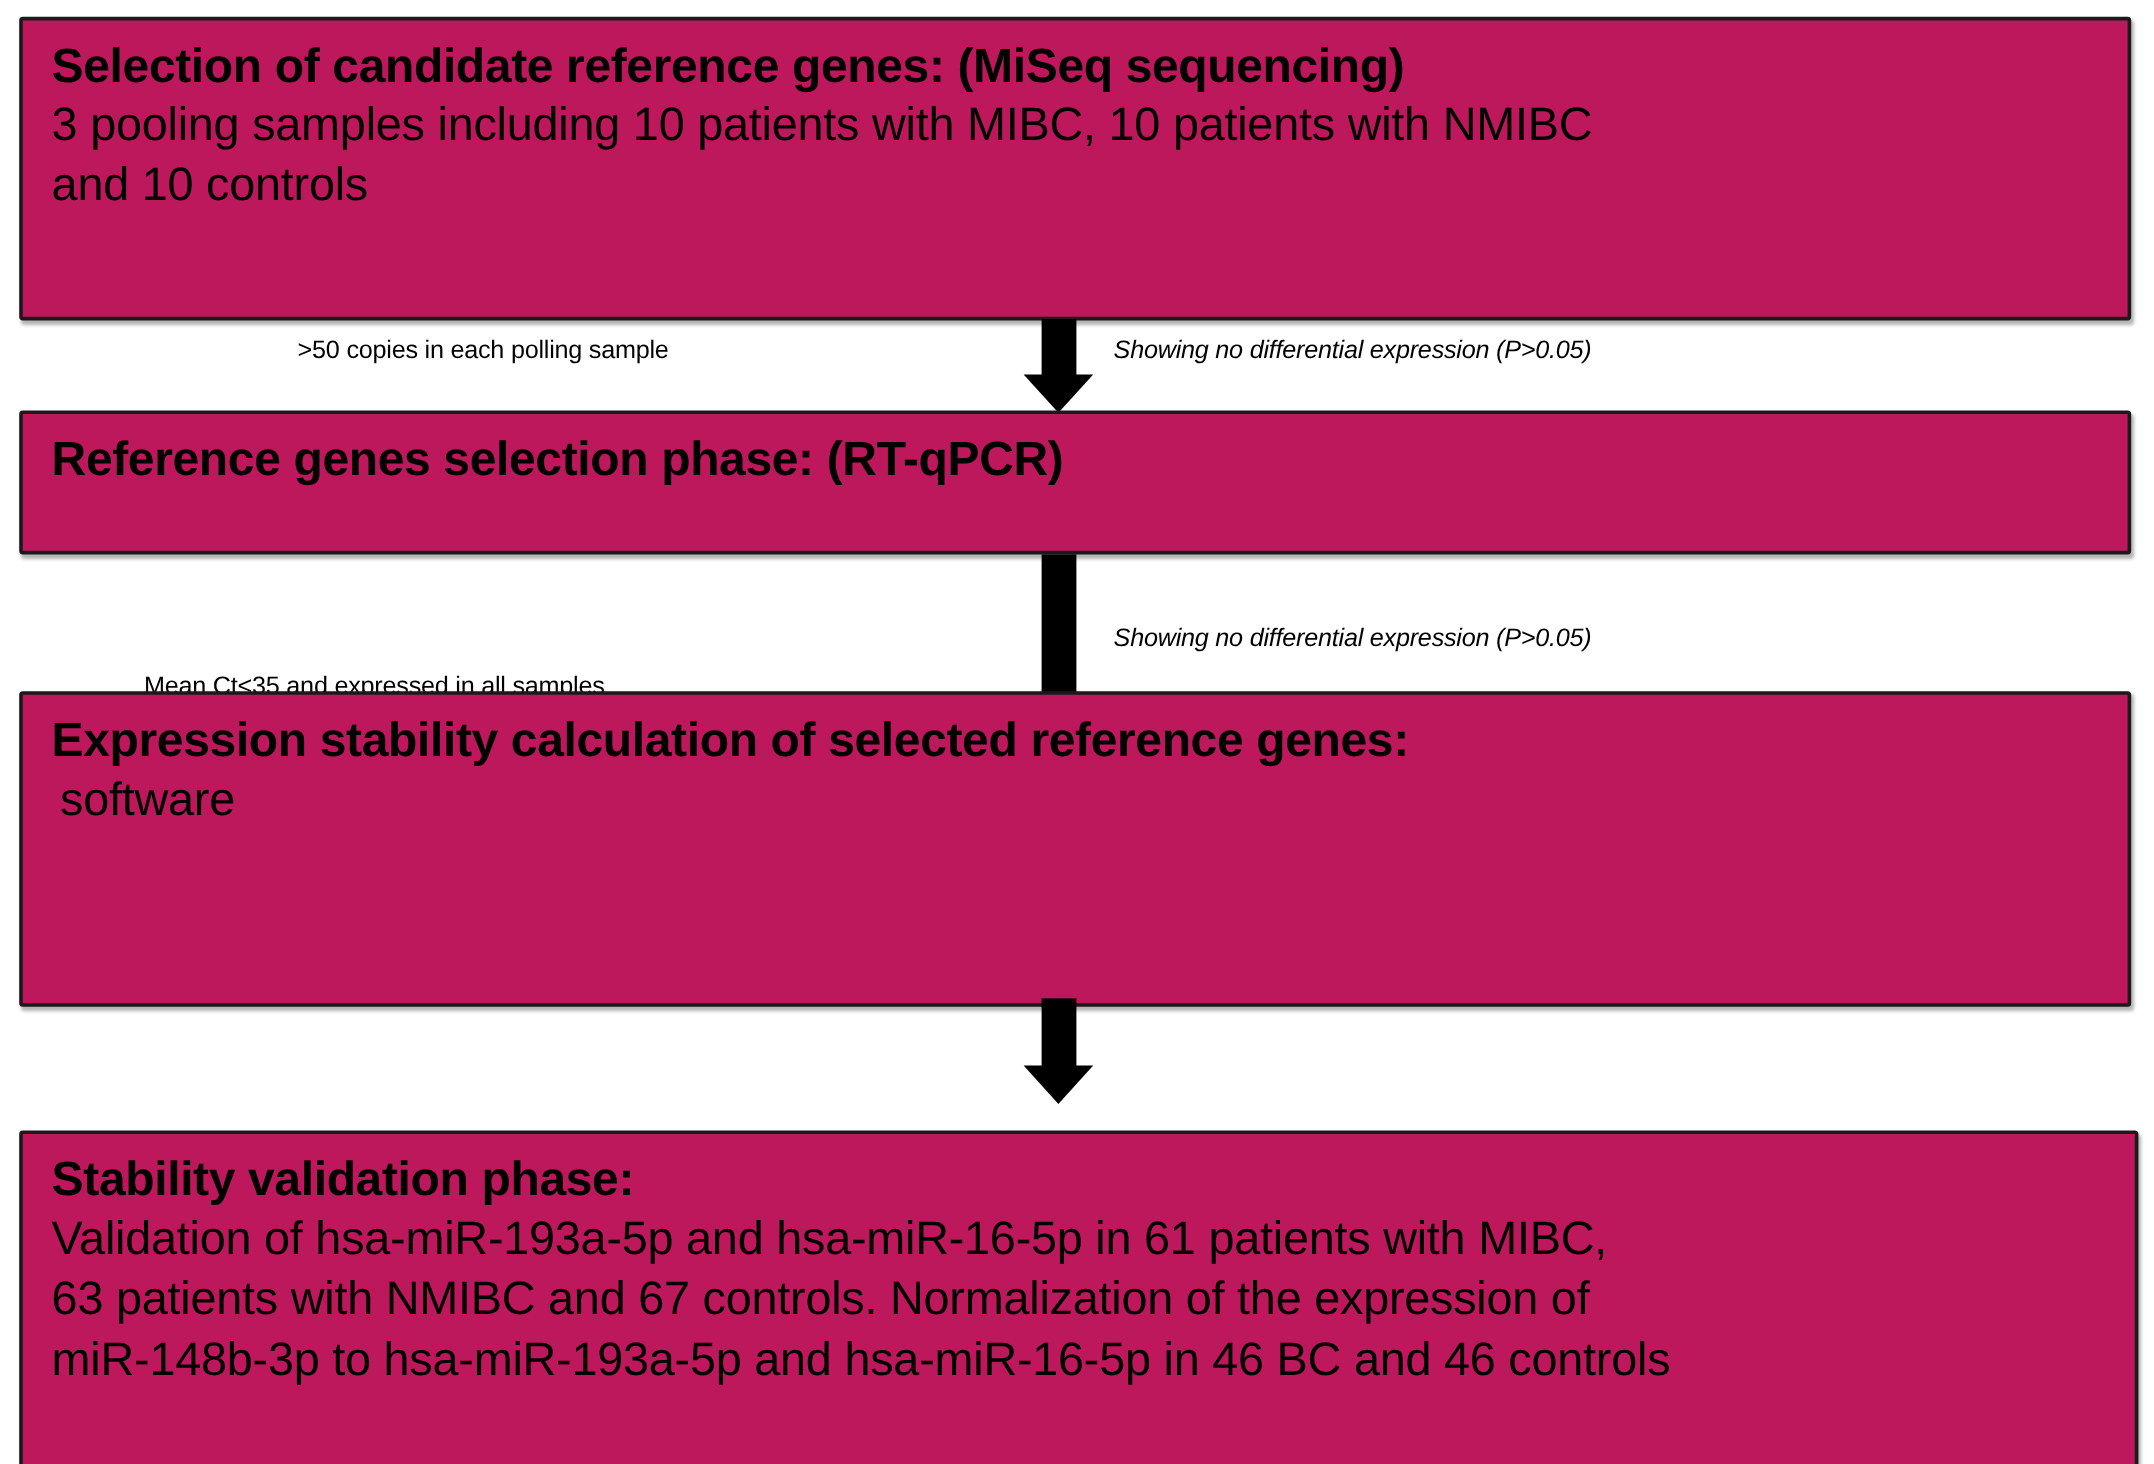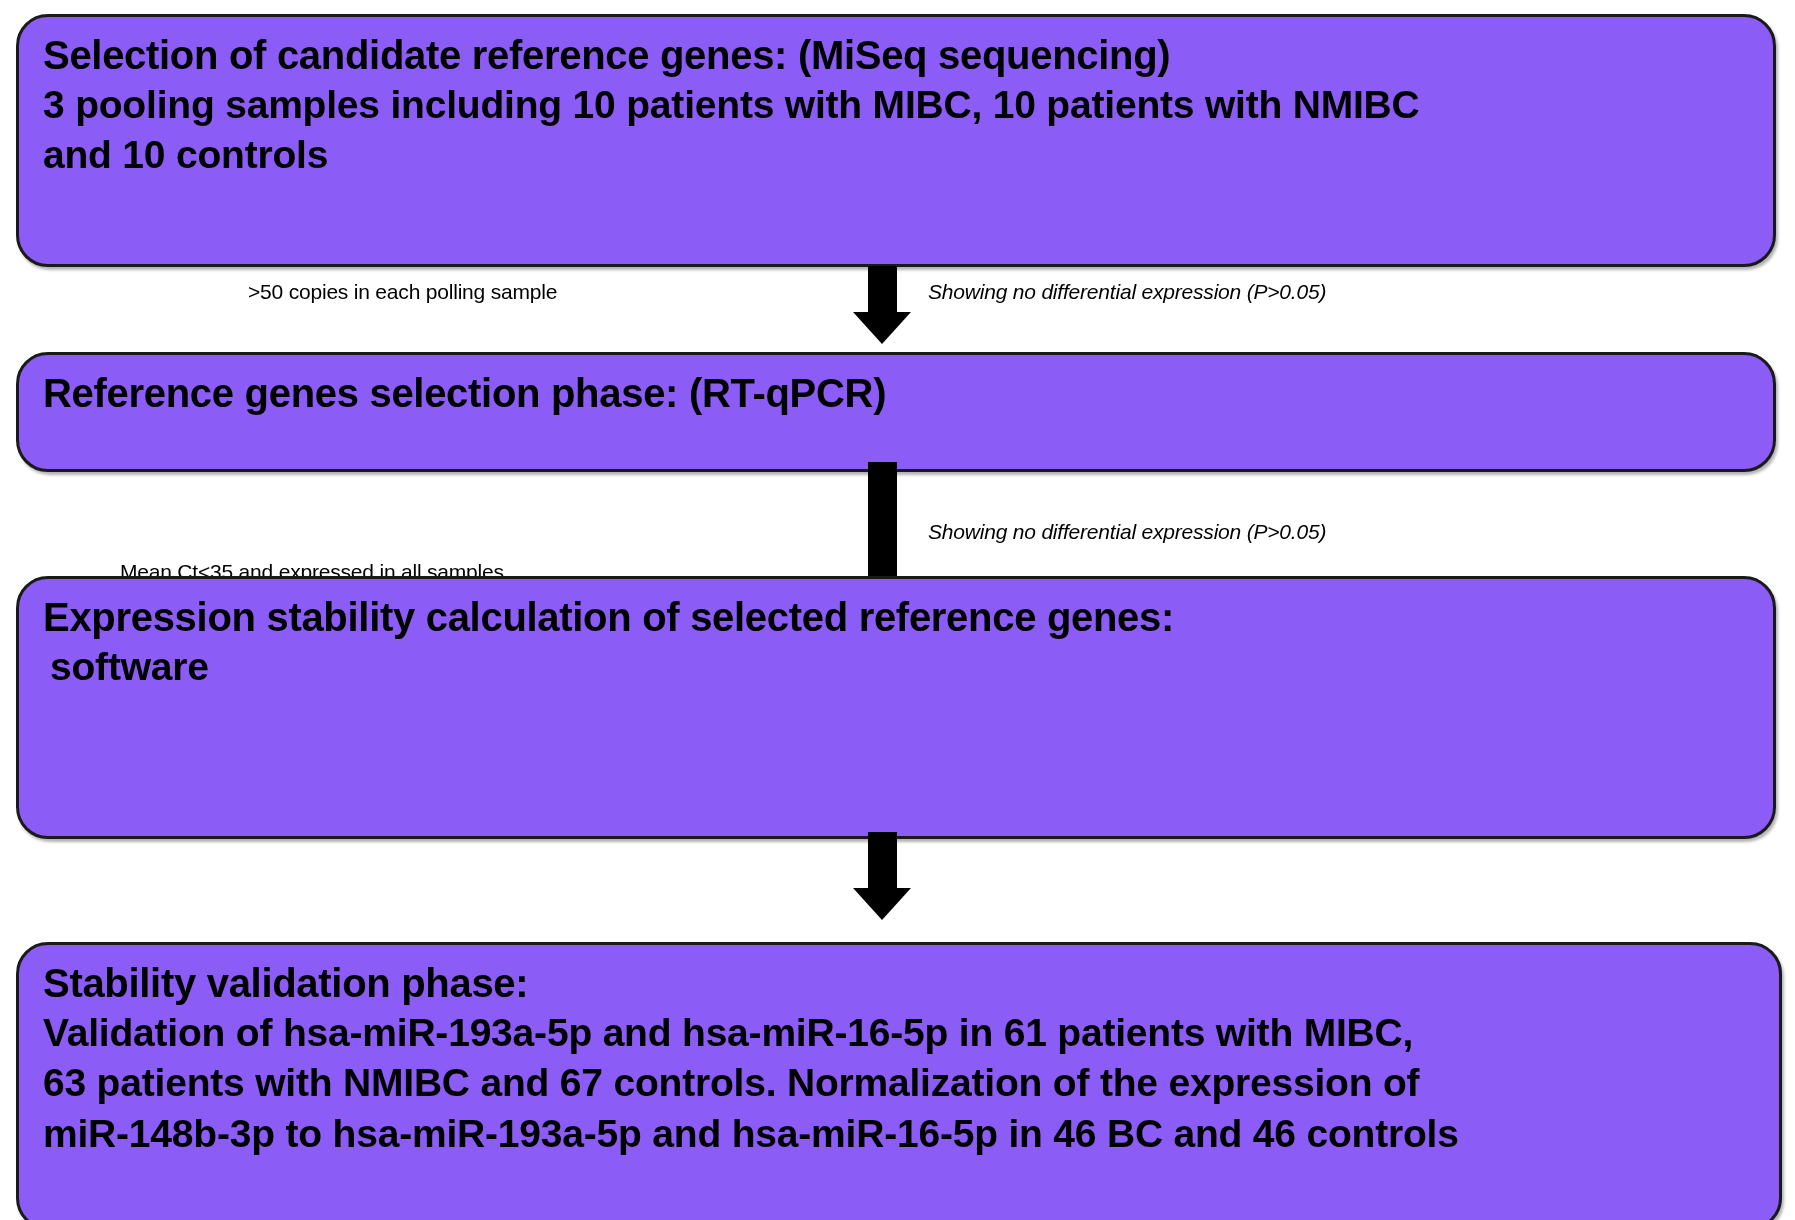--- a/index.html
+++ b/index.html
@@ -18,56 +18,56 @@
   #flow {
     position: relative;
     width: 1795px;
     height: 1220px;
   }
 
   
   .node {
     position: absolute;
     box-sizing: border-box;
-    background: #8b5cf6;
+    background: #be185d;
     border: 3px solid #1a1a1a;
-    border-radius: 32px;
+    border-radius: 3px;
     box-shadow: 2px 3px 3px rgba(0,0,0,0.30);
   }
 
   .node-inner {
     padding: 14px 22px 10px 24px;
   }
 
   .node-title {
     font-weight: bold;
     font-size: 40px;
     line-height: 1.22;
     letter-spacing: -0.3px;
     white-space: nowrap;
   }
 
   .node-body {
-    font-weight: bold;
+    font-weight: normal;
     font-size: 39px;
     line-height: 1.30;
     letter-spacing: -0.2px;
   }
 
   .node-body .ln {
     display: block;
     white-space: nowrap;
   }
   .node-body .ln.indent {
     padding-left: 7px;
   }
 
   
   #node-1 { left: 16px;  top: 14px;   width: 1760px; height: 253px; }
-  #node-2 { left: 16px;  top: 342px;  width: 1760px; height: 120px; margin-top: 10px; }
+  #node-2 { left: 16px;  top: 342px;  width: 1760px; height: 120px; }
   #node-3 { left: 16px;  top: 576px;  width: 1760px; height: 263px; }
   #node-4 { left: 16px;  top: 918px;  width: 1766px; height: 288px; margin-top: 24px; }
 
   
   .arrow {
     position: absolute;
     width: 58px;
   }
   .arrow .shaft {
     position: absolute;

